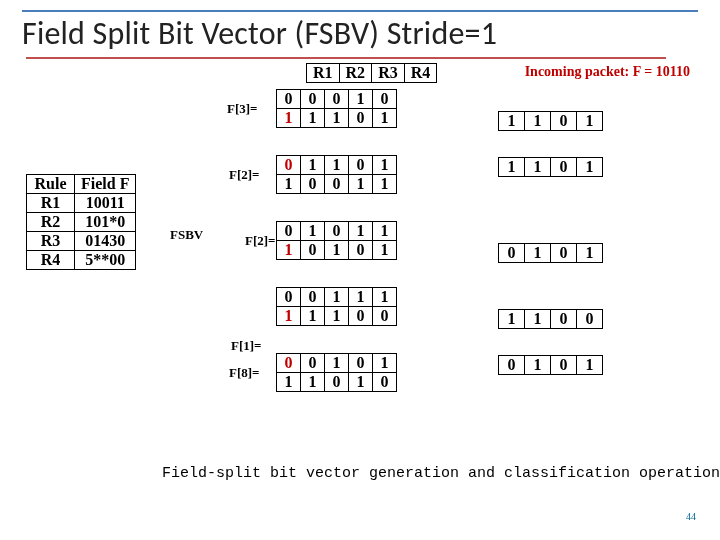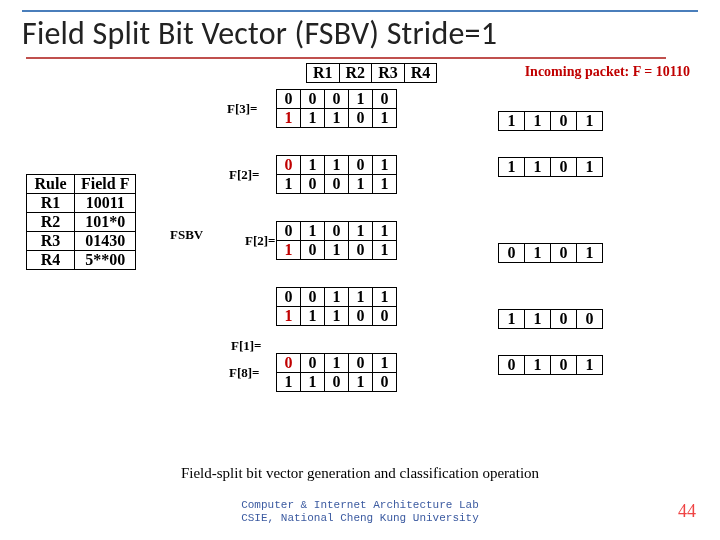--- a/index.html
+++ b/index.html
@@ -78,22 +78,22 @@
     position: absolute;
   }
   .fsbv-label {
     position: absolute;
     font-family: Georgia, serif;
     font-size: 13px;
     font-weight: bold;
   }
 
   .caption {
-    text-align: center;
-    font-family: Liberation Serif, serif;
+    text-align: right;
+    font-family: Liberation Mono, monospace;
     font-size: 15px;
     position: absolute;
     bottom: 58px;
     width: 100%;
     left: 0;
   }
   .footer {
     position: absolute;
     bottom: 14px;
     width: 100%;
@@ -102,22 +102,22 @@
     font-size: 11px;
     color: #3b5aa0;
     line-height: 1.25;
     left: 0;
   }
   .pagenum {
     position: absolute;
     right: 24px;
     bottom: 18px;
     font-family: Georgia, serif;
-    font-size: 18px;
-    color: #ef4444;
+    font-size: 10px;
+    color: #0369a1;
   }
 
   .rules-pos  { position:absolute; top: 115px; left: 4px; }
   .head-pos   { position:absolute; top: 4px;  left: 284px; }
   .f4-pos     { position:absolute; top: 30px; left: 254px; }
   .f3-pos     { position:absolute; top: 96px; left: 254px; }
   .f2-pos     { position:absolute; top: 162px; left: 254px; }
   .f1-pos     { position:absolute; top: 228px; left: 254px; }
   .f0-pos     { position:absolute; top: 294px; left: 254px; }
 
@@ -359,18 +359,14 @@
               <td>1</td>
       </tr>
           </tbody>
         </table>
     </div>
 
   </div>
 
   <div class="caption">Field-split bit vector generation and classification operation</div>
 
-  <div class="footer">
-    <div>Computer &amp; Internet Architecture Lab</div>
-    <div>CSIE, National Cheng Kung University</div>
-  </div>
   <div class="pagenum">44</div>
 </div>
 
 </body></html>

